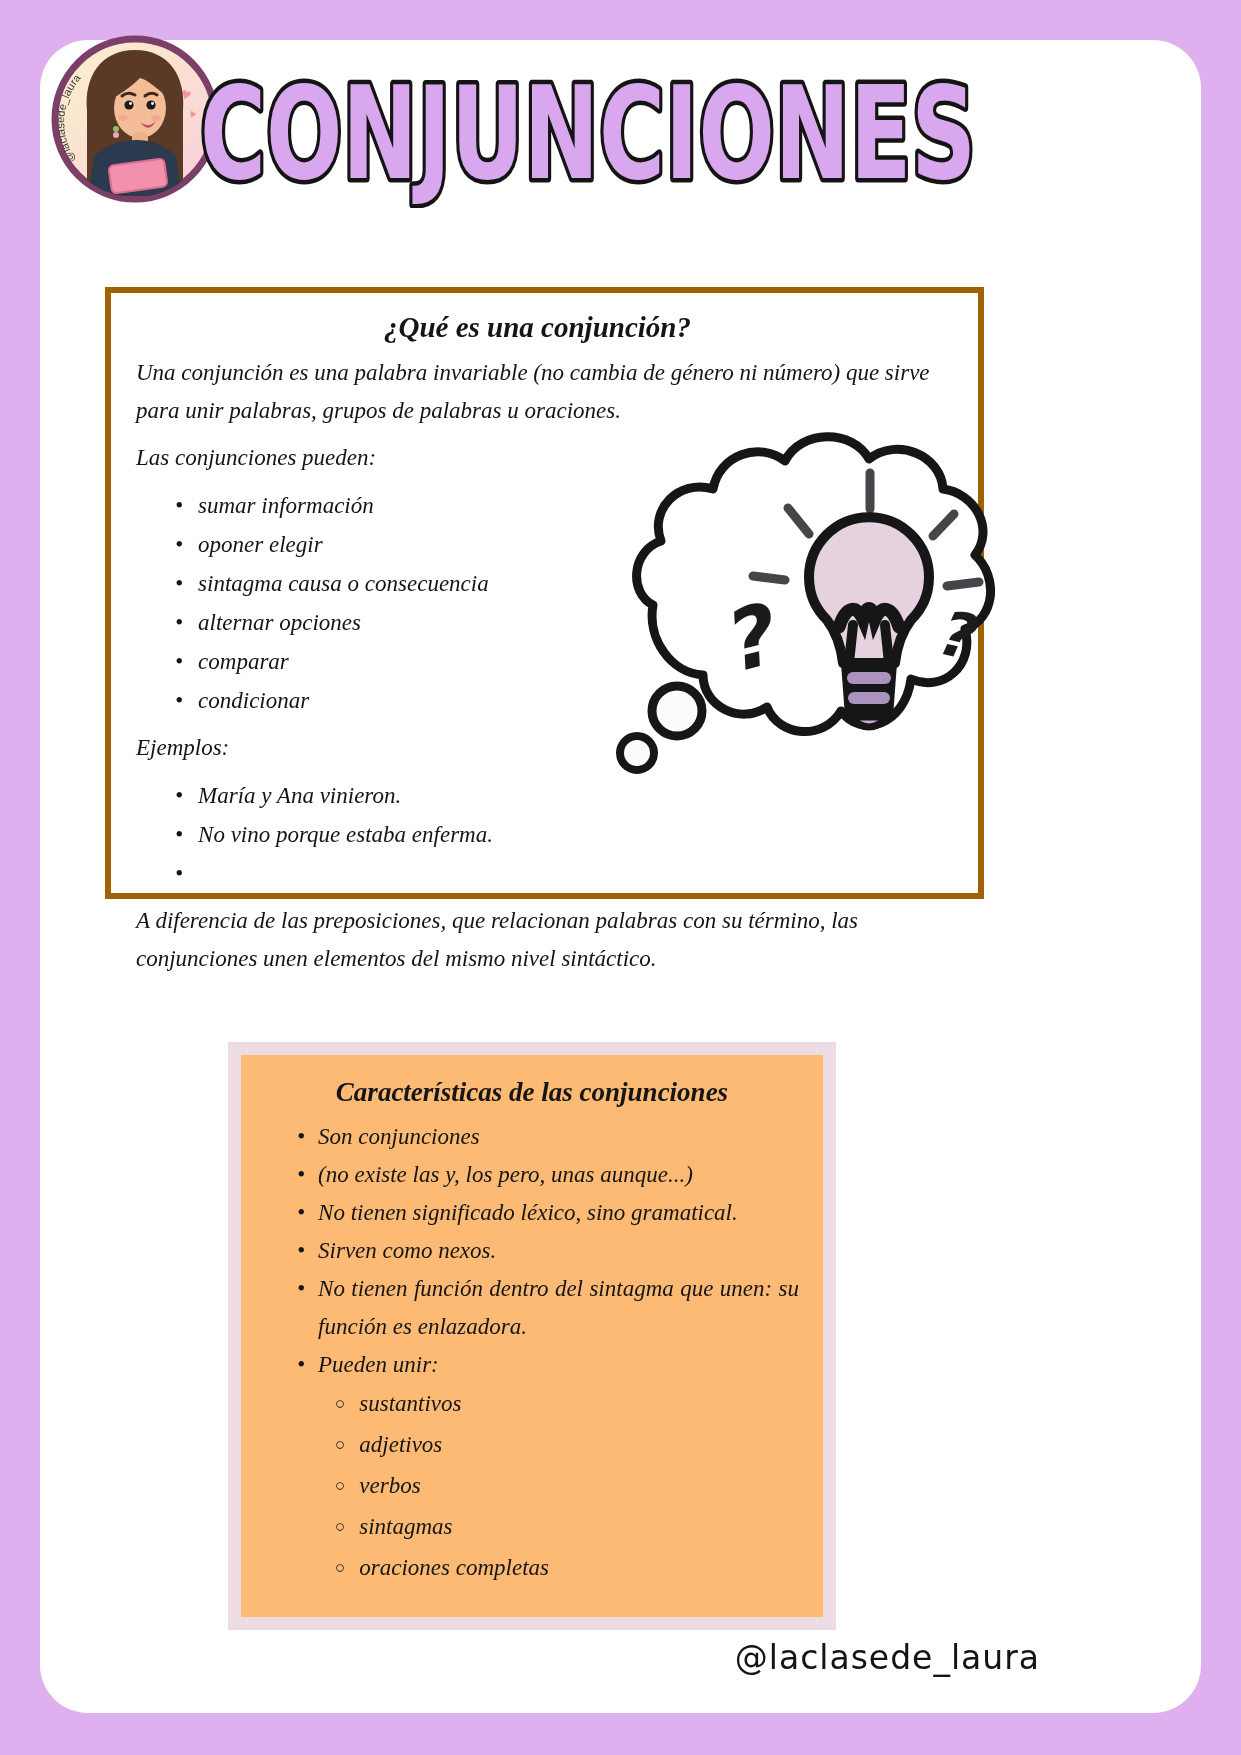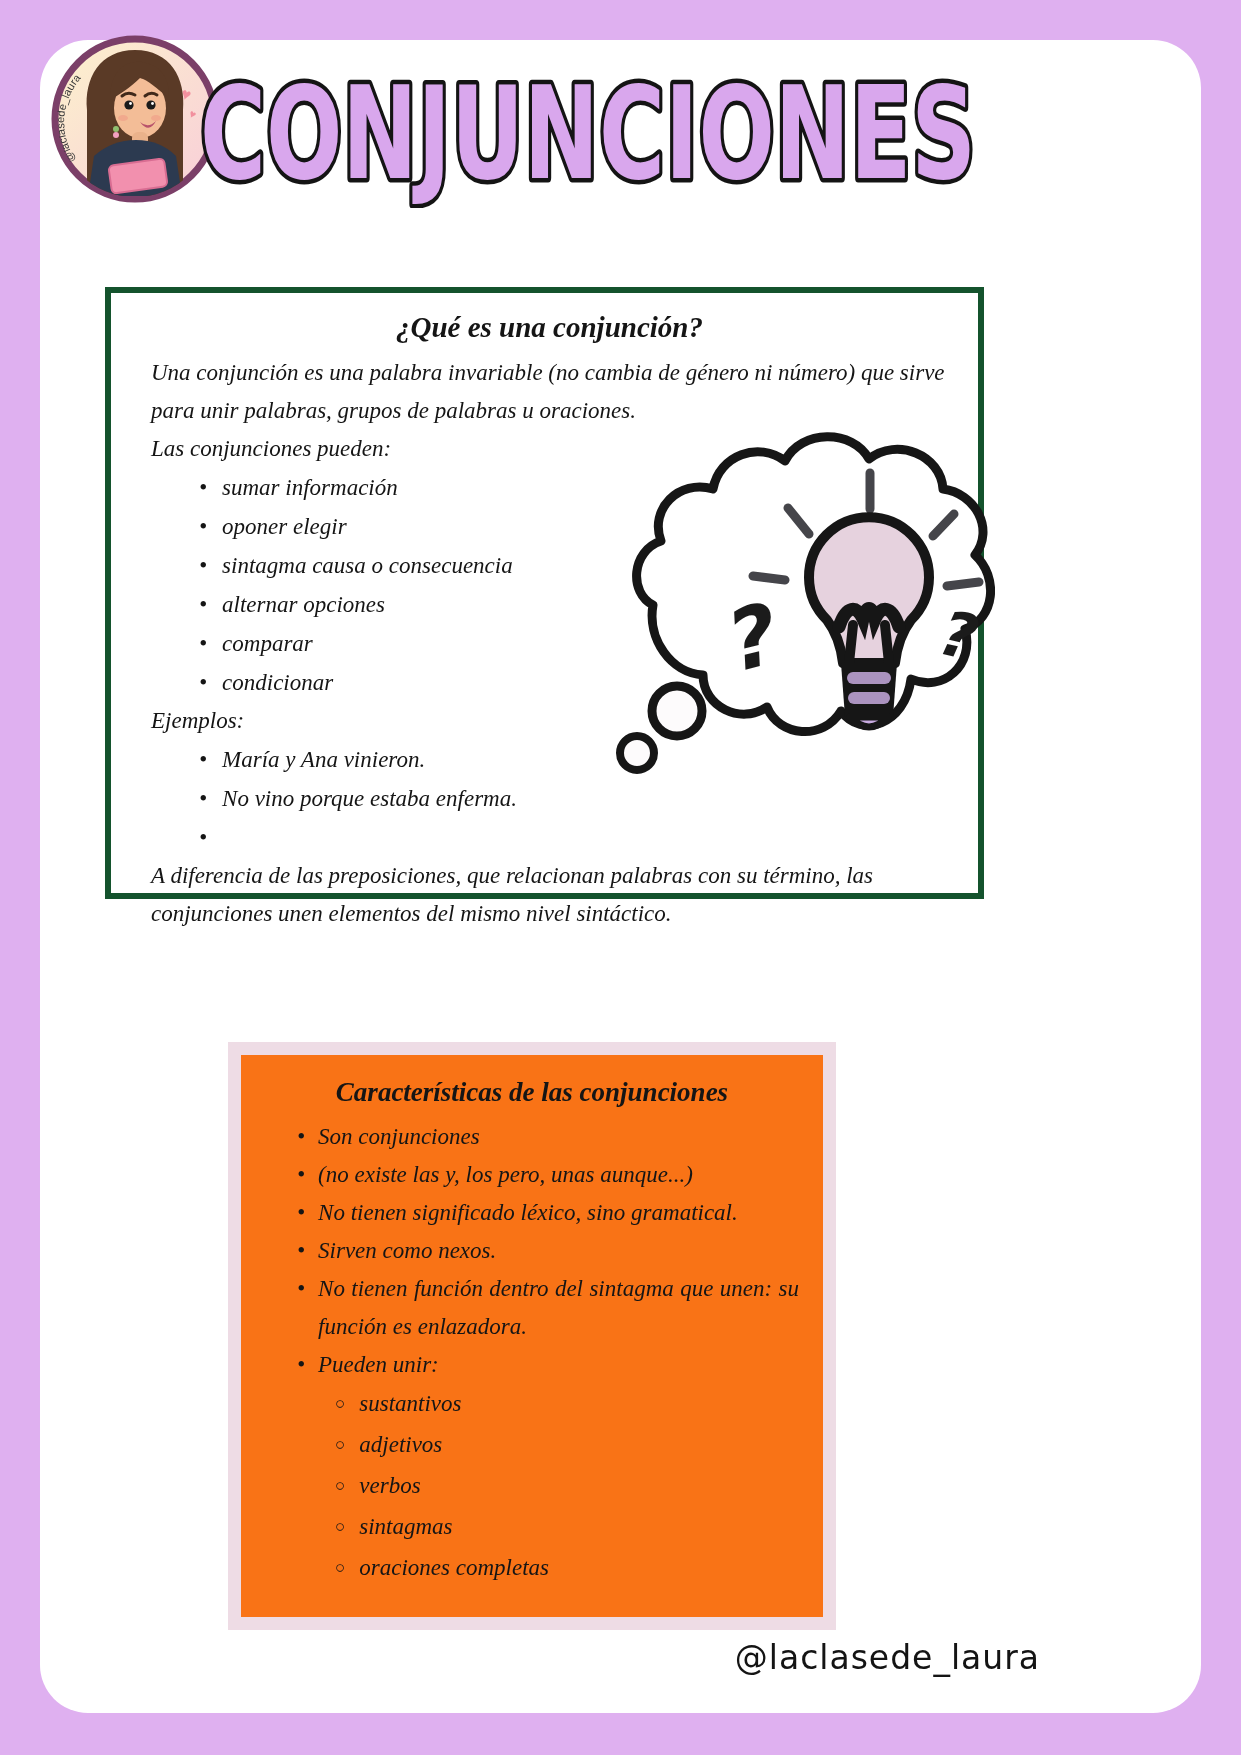--- a/index.html
+++ b/index.html
@@ -17,28 +17,28 @@
   
   .avatar{position:absolute;left:50px;top:34px;width:170px;height:170px;}
   .title-wrap{position:absolute;left:188px;top:56px;width:800px;height:152px;}
   .title-wrap text{
     font-family:"DejaVu Sans", sans-serif;font-weight:bold;
     stroke:#141414;stroke-width:9px;paint-order:stroke;stroke-linejoin:round;
   }
   
   .defbox{
     position:absolute;left:105px;top:287px;width:879px;height:612px;
-    border:6px solid #14532d;box-sizing:border-box;
-    background:#fff;padding:10px 30px 0 40px;
+    border:6px solid #a16207;box-sizing:border-box;
+    background:#fff;padding:10px 30px 0 16px;
     font-style:italic;
   }
   .def-heading{
     text-align:center;font-size:29px;font-weight:bold;margin:8px 0 10px;
   }
-  .def-p{font-size:23px;line-height:38px;margin:0;max-width:818px;}
+  .def-p{font-size:23px;line-height:38px;margin:9px;max-width:818px;}
   .dot-list{list-style:none;margin:0;padding:0 0 0 48px;}
   .li{display:flex;gap:15px;font-size:23px;line-height:39px;align-items:baseline;}
   .dot{flex:0 0 auto;}
   .cloud{position:absolute;left:492px;top:102px;width:392px;height:396px;}
   
   .pinkbox{
     position:absolute;left:228px;top:1042px;width:608px;height:588px;
     box-sizing:border-box;padding:16px 24px 0 24px;
     font-style:italic;
   }
@@ -181,21 +181,21 @@
     <path d="M 238 268 L 294 268 L 290 322 L 242 322 Z" fill="#161616"></path>
     <rect x="244" y="277" width="44" height="12" rx="6" fill="#ab93bf"></rect>
     <rect x="245" y="297" width="42" height="12" rx="6" fill="#ab93bf"></rect>
     <path d="M 247 322 Q 266 342 285 322 Z" stroke="#161616" stroke-width="7" stroke-linejoin="round" fill="#c8abe0"></path>
 
     <circle cx="74" cy="316" r="25" fill="#fdfbfc" stroke="#161616" stroke-width="9"></circle>
     <circle cx="34" cy="358" r="17" fill="#fdfbfc" stroke="#161616" stroke-width="8"></circle>
   </svg>
 </div>
 
-<div class="pinkbox" style="background:#f97316;border:13px solid #eedce5;">
+<div class="pinkbox" style="background:#fdba74;border:13px solid #eedce5;">
   <div class="char-heading">Características de las conjunciones</div>
   <ul class="char-list">
 
       <li class="char-li">
         <span class="dot">•</span>
         <span class="txt">Son conjunciones</span>
       </li>
 
       <li class="char-li">
         <span class="dot">•</span>

